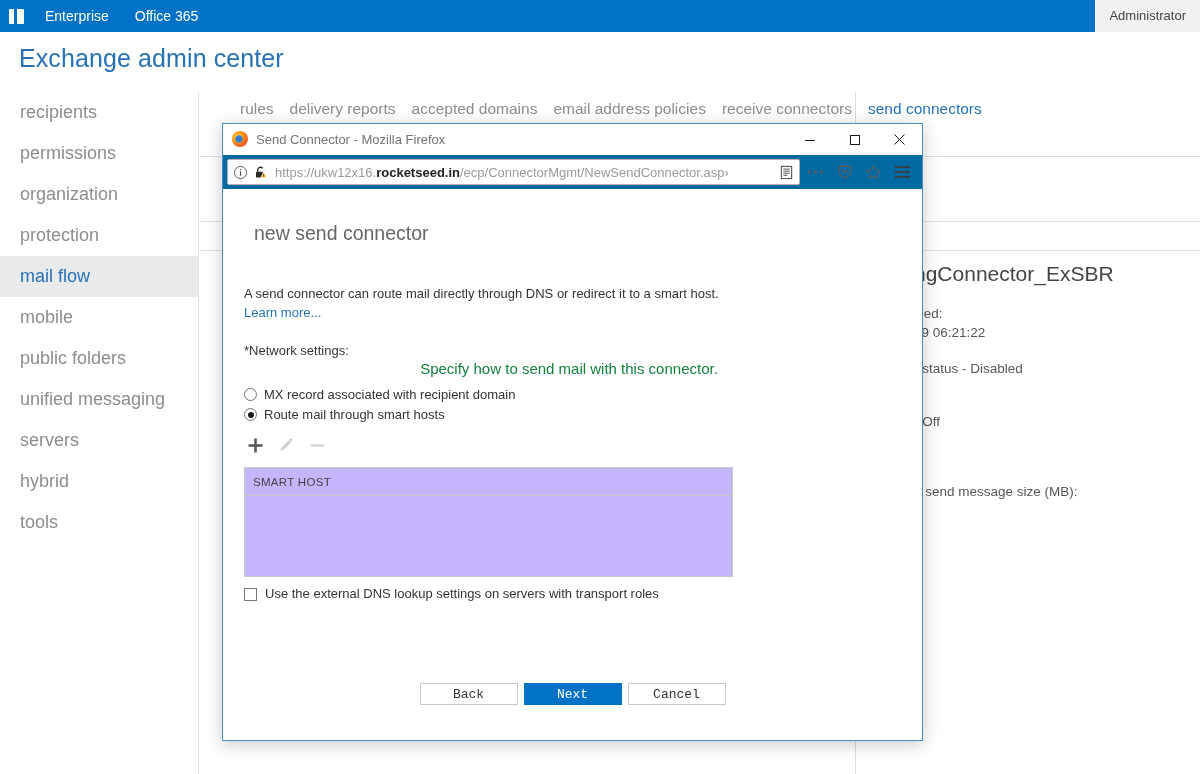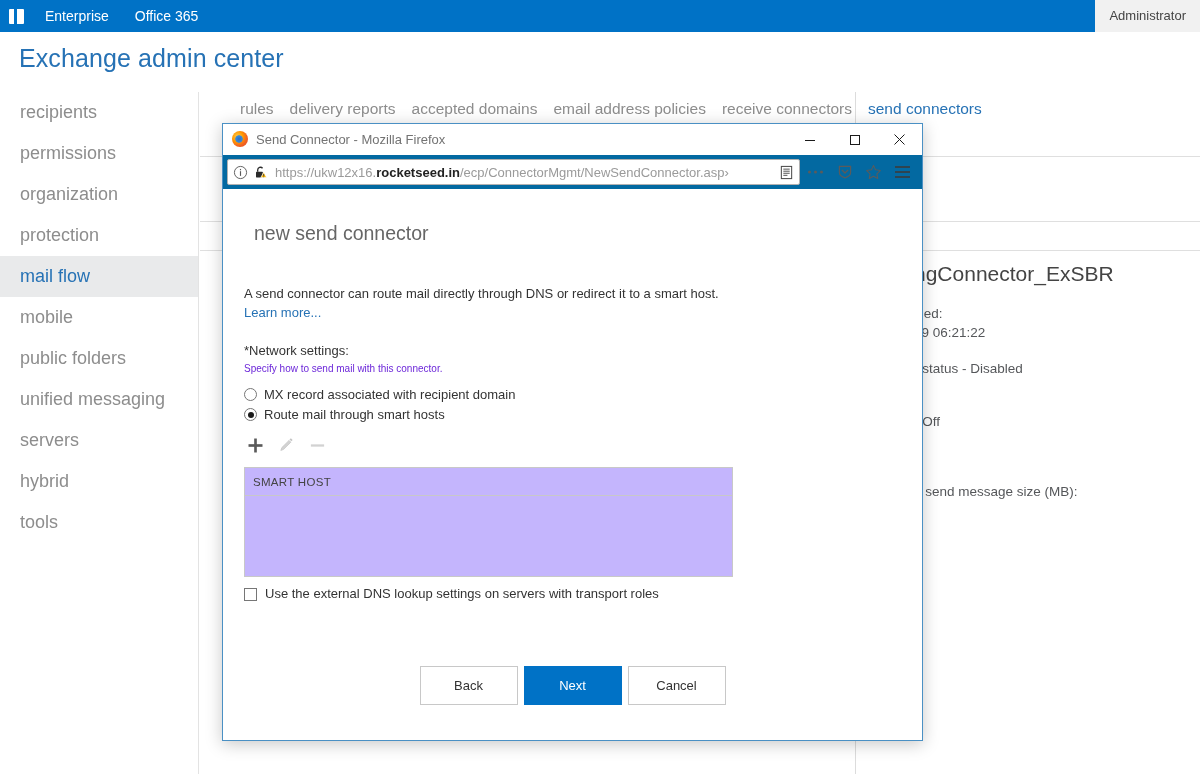--- a/index.html
+++ b/index.html
@@ -207,21 +207,21 @@
     margin-top: 39px;
     font-size: 13px; color: #333;
     line-height: 19px; width: 476px;
   }
   .ecp-link { color: #2672b5; text-decoration: none; cursor: pointer; }
 
   .field-label {
     margin-top: 20px;
     font-size: 13px; color: #333; line-height: 18px;
   }
-  .field-sub { font-size: 10px; color: #6d28d9; line-height: 18px; }
+  .field-sub { font-size: 15px; color: #15803d; line-height: 18px; text-align: center; }
 
   .radio-row {
     display: flex; align-items: center;
     margin-top: 9px;
     font-size: 13px; color: #333;
     cursor: pointer;
   }
   .radio-row + .radio-row { margin-top: 5px; }
   .radio {
     width: 13px; height: 13px; border-radius: 50%;
@@ -269,22 +269,22 @@
     border: 1px solid #767676; background: #fff;
     margin-right: 8px; flex: none;
   }
 
   .ecp-footer {
     position: absolute; left: 0; bottom: 35px;
     width: 100%;
     display: flex; justify-content: center; gap: 6px;
   }
   .btn {
-    width: 98px; height: 39px;
-    font-size: 13px; font-family: Liberation Sans, sans-serif;
+    width: 98px; height: 22px;
+    font-size: 13px; font-family: Liberation Mono, monospace;
     border: 1px solid #c8c8c8; background: #ffffff; color: #333;
     cursor: pointer; line-height: 1;
   }
   .btn.primary {
     background: #0072c6; border-color: #0072c6; color: #ffffff;
   }
 </style>
 </head>
 <body>
 

